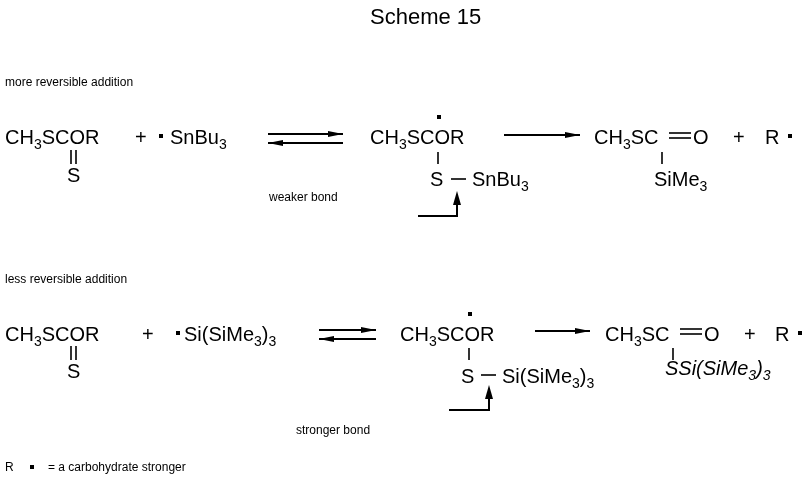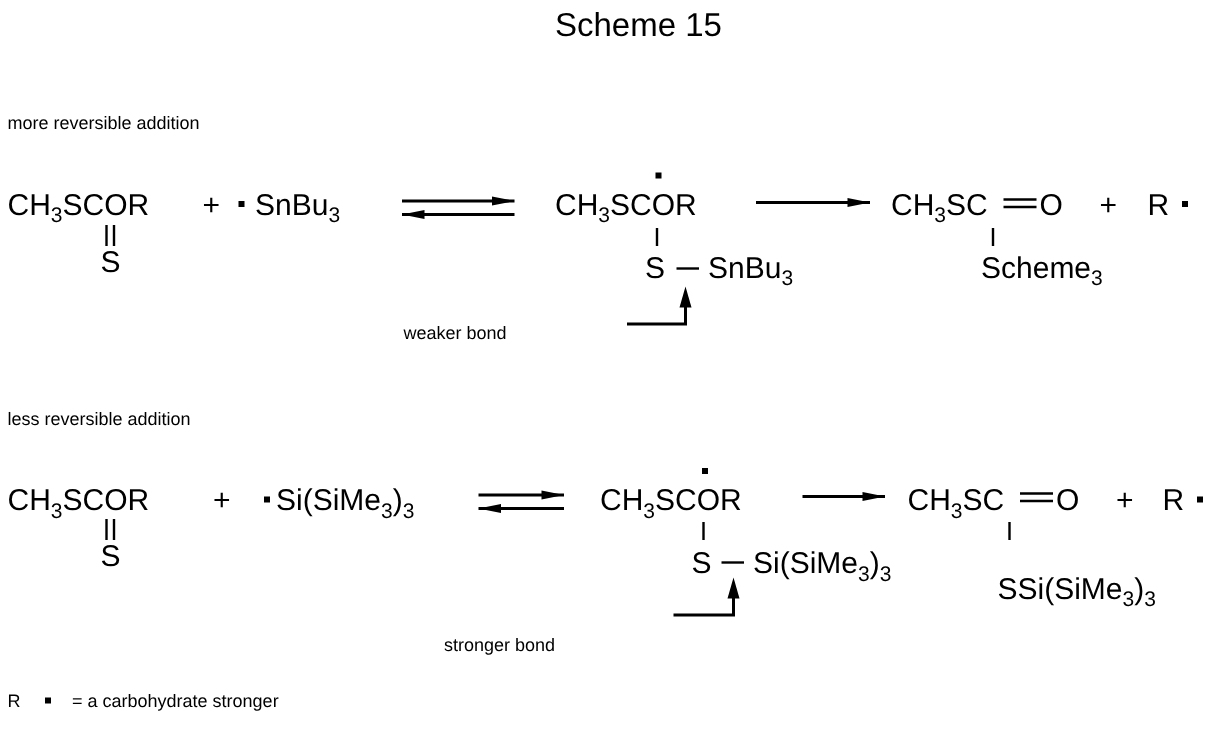--- a/index.html
+++ b/index.html
@@ -26,44 +26,44 @@
 <div class="dot" style="left:159px; top:134px;"></div>
 <div class="t" style="left:170px; top:127px;"><span>SnBu</span><sub>3</sub></div>
 
 <div class="dot" style="left:437px; top:115px;"></div>
 <div class="t" style="left:370px; top:127px;"><span>CH</span><sub>3</sub><span>SCOR</span></div>
 <div class="t" style="left:430px; top:169px;">S</div>
 <div class="t" style="left:472px; top:169px;"><span>SnBu</span><sub>3</sub></div>
 
 <div class="t" style="left:594px; top:127px;"><span>CH</span><sub>3</sub><span>SC</span></div>
 <div class="t" style="left:693px; top:127px;">O</div>
-<div class="t" style="left:654px; top:169px;"><span>Scheme</span><sub>3</sub></div>
+<div class="t" style="left:654px; top:169px;"><span>SiMe</span><sub>3</sub></div>
 <div class="t" style="left:733px; top:127px;">+</div>
 <div class="t" style="left:765px; top:127px;">R</div>
 <div class="dot" style="left:788px; top:134px;"></div>
 
-<div class="t lbl" style="left:269px; top:212px;">weaker bond</div>
+<div class="t lbl" style="left:269px; top:187px;">weaker bond</div>
 
 <div class="t lbl" style="left:5px; top:269px;text-align:center;">less reversible addition</div>
 
 <div class="t" style="left:5px; top:324px;"><span>CH</span><sub>3</sub><span>SCOR</span></div>
 <div class="t" style="left:67px; top:361px;">S</div>
 
 <div class="t" style="left:142px; top:324px;">+</div>
 <div class="dot" style="left:176px; top:331px;"></div>
 <div class="t" style="left:184px; top:324px;"><span>Si(SiMe</span><sub>3</sub><span>)</span><sub>3</sub></div>
 
 <div class="dot" style="left:468px; top:312px;"></div>
 <div class="t" style="left:400px; top:324px;"><span>CH</span><sub>3</sub><span>SCOR</span></div>
 <div class="t" style="left:461px; top:366px;">S</div>
 <div class="t" style="left:502px; top:366px;"><span>Si(SiMe</span><sub>3</sub><span>)</span><sub>3</sub></div>
 
 <div class="t" style="left:605px; top:324px;"><span>CH</span><sub>3</sub><span>SC</span></div>
 <div class="t" style="left:704px; top:324px;">O</div>
-<div class="t" style="left:665px; top:383px;"><span>SSi(SiMe</span><sub>3</sub><span>)</span><sub>3</sub></div>
+<div class="t" style="left:665px; top:358px;font-style:italic;"><span>SSi(SiMe</span><sub>3</sub><span>)</span><sub>3</sub></div>
 <div class="t" style="left:744px; top:324px;">+</div>
 <div class="t" style="left:775px; top:324px;">R</div>
 <div class="dot" style="left:798px; top:331px;"></div>
 
 <div class="t lbl" style="left:296px; top:420px;">stronger bond</div>
 
 <div class="t lbl" style="left:5px; top:457px;">R</div>
 <div class="dot" style="left:30px; top:465px;"></div>
 <div class="t lbl" style="left:48px; top:457px;">= a carbohydrate stronger</div>
 

